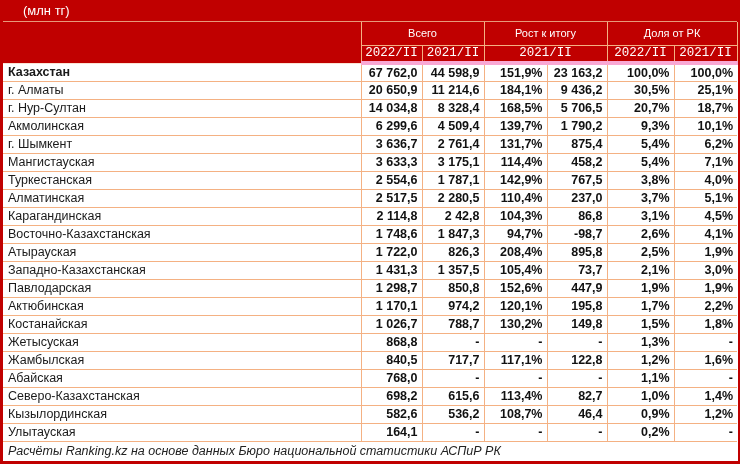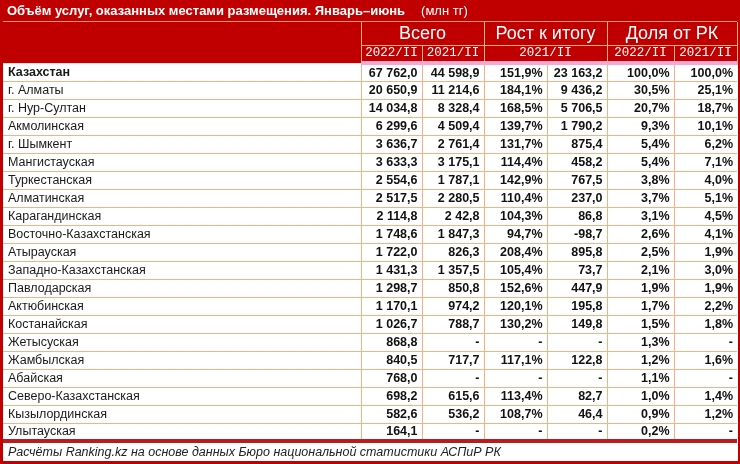--- a/index.html
+++ b/index.html
@@ -10,38 +10,37 @@
                border-bottom:1px solid #E8997A; color:#fff; font-size:13px; white-space:nowrap; }
   .title-bar .t-main { font-weight:bold; }
   .title-bar .t-unit { font-weight:normal; margin-left:16px; }
   table { width:734px; border-collapse:collapse; table-layout:fixed; background:#fff; }
   col.c-region { width:358px; }
   col.c1 { width:61px; } col.c2 { width:62px; } col.c3 { width:63px; }
   col.c4 { width:60px; } col.c5 { width:67px; } col.c6 { width:63px; }
   thead th { background:#C00000; color:#fff; font-weight:normal; text-align:center;
              border:1px solid #F4B183; overflow:hidden; }
   thead th.region-h { border-top:none; border-left:none; border-bottom:1px solid #FBE3D4; }
-  .group-row th { height:23px; font-size:18px; border-top:none; }
+  .group-row th { height:23px; font-size:11px; border-top:none; }
   .sub-row th { height:18px; font-size:12.5px; border-bottom:4px solid #f9a8d4;font-family:Liberation Mono, monospace; }
   tbody td { height:18px; font-size:12.5px; border:1px solid #F4B183; color:#1a1a1a;
              white-space:nowrap; overflow:hidden; background:#fff; }
   tbody td.region { text-align:left; padding-left:5px; border-left:none; }
   tbody td.num { text-align:right; padding-right:4px; font-weight:bold; color:#111; }
   tbody td:last-child { border-right:none; }
   tbody tr.total-row td.region { font-weight:bold; }
-  tfoot td { height:20px; background:#fff; border-top:4px solid #b91c1c;
+  tfoot td { height:20px; background:#fff; border-top:1px solid #b91c1c;
              font-size:12.5px; font-style:italic; color:#222; padding-left:5px;
              white-space:nowrap; overflow:hidden; }
 </style>
 </head>
 <body>
 
 <div class="frame">
   <div class="title-bar">
-    <span class="t-main">Объём услуг, оказанных местами размещения. Январь–июнь</span>
     <span class="t-unit">(млн тг)</span>
   </div>
   <table>
     <colgroup>
       <col class="c-region">
         <col class="c1">
         <col class="c2">
         <col class="c3">
         <col class="c4">
         <col class="c5">

